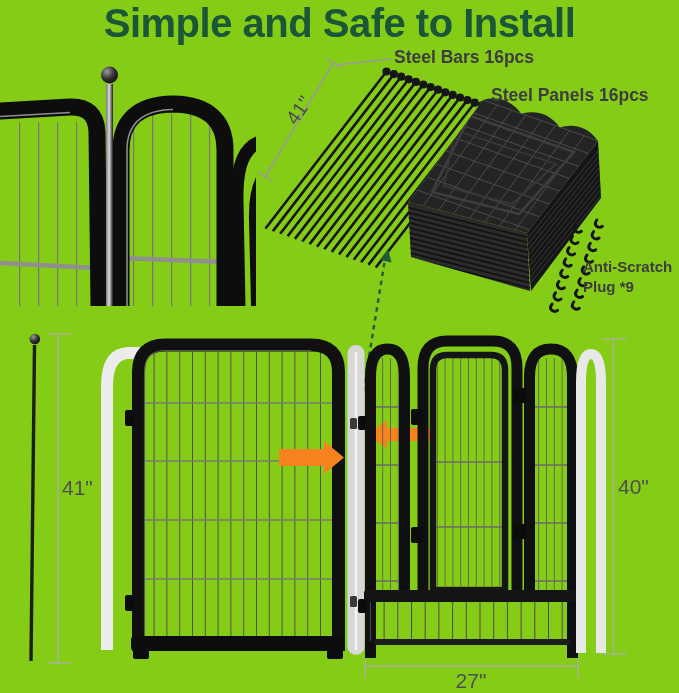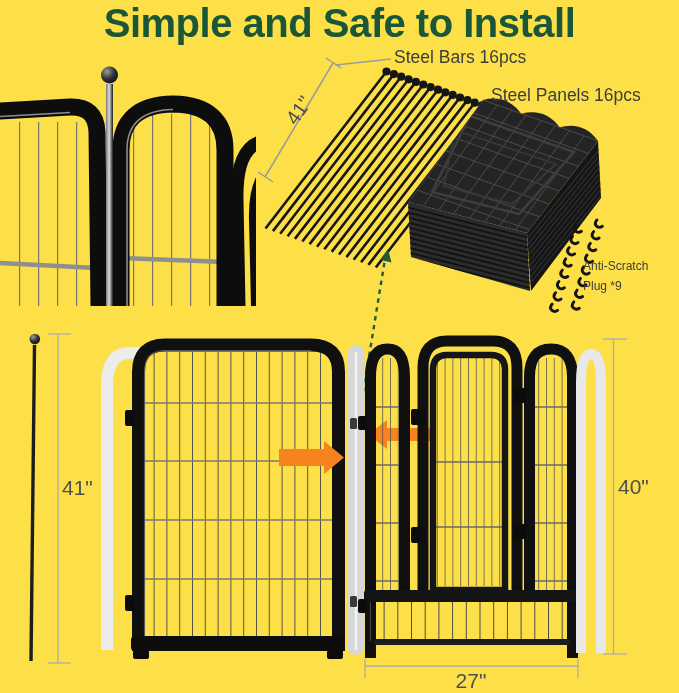--- a/index.html
+++ b/index.html
@@ -1,29 +1,29 @@
 <!DOCTYPE html>
 <html><head>
 <meta charset="utf-8">
 <style>
   html,body{margin:0;padding:0;background:#ffffff;}
   .canvas{
-    position:relative;width:679px;height:693px;background:#fde047;
+    position:relative;width:679px;height:693px;background:#84cc16;
     font-family:"Liberation Sans", sans-serif;overflow:hidden;
   }
   .art{position:absolute;left:0;top:0;}
   .txt{position:absolute;color:#3d3d3d;white-space:nowrap;}
   .title{
     left:0;right:0;top:1px;text-align:center;
     font-size:40px;font-weight:bold;letter-spacing:-0.5px;color:#1a5638;
   }
-  .part-label{font-size:17.5px;color:#3d3d3d;}
+  .part-label{font-size:17.5px;color:#3d3d3d;font-weight:bold;}
   .lbl-bars{left:394px;top:47px;}
   .lbl-panels{left:491px;top:74px;margin-top:11px;}
-  .lbl-plugs{left:583px;top:257px;line-height:19.5px;font-size:12px;white-space:normal;width:96px;}
+  .lbl-plugs{left:583px;top:257px;line-height:19.5px;font-size:15px;white-space:normal;width:96px;}
   .dim{font-size:21px;color:#4f4f4f;}
   .dim-bars{left:268px;top:99px;width:62px;text-align:center;font-size:20px;
     transform:rotate(-55deg);transform-origin:center;}
   .dim-left{left:62px;top:476px;}
   .dim-right{left:618px;top:475px;}
   .dim-bottom{left:448px;top:669px;width:46px;text-align:center;}
 </style>
 </head>
 <body>
 

